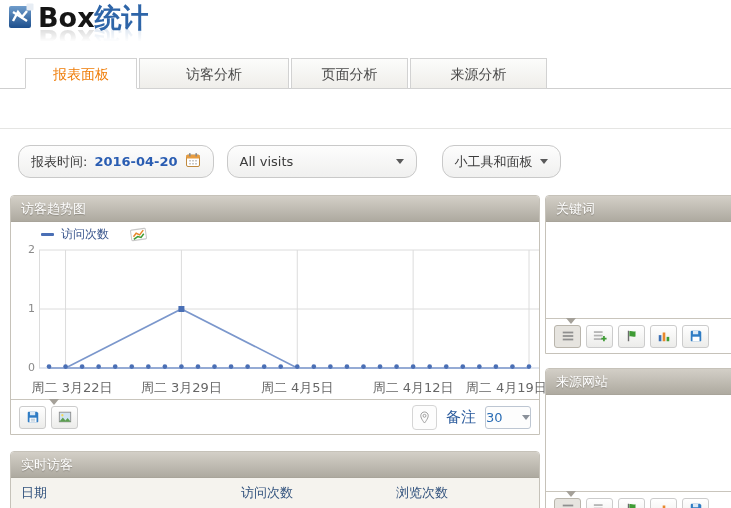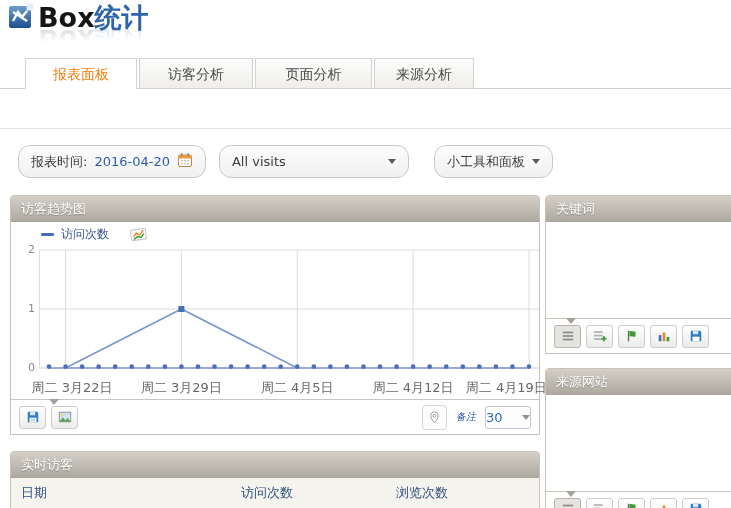--- a/index.html
+++ b/index.html
@@ -18,30 +18,30 @@
   .logo-refl { opacity:.22; transform:scaleY(-1); margin-top:-7px;
     -webkit-mask-image:linear-gradient(to top, rgba(0,0,0,.9), transparent 60%);
     mask-image:linear-gradient(to top, rgba(0,0,0,.9), transparent 60%); }
   
   .tabbar { position:absolute; left:0; top:59px; width:731px; height:30px;
     border-bottom:1px solid #cfcfcf; }
   .tabs { position:absolute; left:10px; bottom:-1px; display:flex;margin-left:15px; }
   .tab { height:31px; line-height:30px; text-align:center; font-size:14px;
     border:1px solid #d2d2d2; background:linear-gradient(#fcfcfb,#efeeea);
     color:#4a4a4a; margin-right:2px; cursor:pointer; }
-  .tab.t0 { width:112px; } .tab.t1 { width:114px;text-align:center; } .tab.t2 { width:117px; } .tab.t3 { width:100px; }
+  .tab.t0 { width:112px; } .tab.t1 { width:150px;text-align:center; } .tab.t2 { width:117px; } .tab.t3 { width:137px; }
   .tab.active { background:#fff; border-bottom:1px solid #fff; color:#ef7d09; }
   .subline { position:absolute; left:0; top:128px; width:731px; border-top:1px solid #e5e5e3; }
   
   .toolbar { position:absolute; left:18px; top:145px; display:flex; align-items:center; }
   .tool-box { height:33px; display:flex; align-items:center; gap:7px; padding:0 12px;
     border:1px solid #c9c9c9; border-radius:12px;
     background:linear-gradient(#fdfdfd,#f0f0ef); cursor:pointer; }
   .tool-box .lbl { color:#3c3c3c; }
-  .date-val { color:#2a5db2; font-weight:normal; }
+  .date-val { color:#2a5db2; font-weight:bold; }
   .box-segment { width:190px; margin-left:13px; justify-content:space-between; }
   .box-widgets { margin-left:25px; }
   .caret { width:0; height:0; border-left:4px solid transparent; border-right:4px solid transparent;
     border-top:5px solid #5a5a5a; display:inline-block; }
   
   .panel { border:1px solid #c6c2b9; border-radius:4px 4px 0 0; background:#fff; }
   .panel-head { height:26px; line-height:26px; padding-left:10px; color:#fff; font-size:13px;
     background:linear-gradient(#d3cfc7,#aeaaa0); border-bottom:1px solid #a8a49a;
     border-radius:3px 3px 0 0; text-shadow:0 1px 1px rgba(96,92,84,.55); cursor:move; }
   .left-col { position:absolute; left:10px; top:195px; width:530px; }
@@ -66,21 +66,21 @@
     border-left:5px solid transparent; border-right:5px solid transparent;
     border-top:6px solid #a5a199; }
   .exp-trend { left:38px; } .exp-side { left:20px; }
   .icon-btn { width:27px; height:23px; border:1px solid #ccc; border-radius:3px;
     background:linear-gradient(#fff,#ececea); display:flex; align-items:center;
     justify-content:center; margin-right:5px; cursor:pointer; }
   .icon-btn.pressed { background:#e6e4df; border-color:#b9b5ac; }
   .foot-right { margin-left:auto; display:flex; align-items:center; gap:9px; }
   .pin-btn { width:25px; height:25px; border:1px solid #d5d5d5; border-radius:4px;
     background:#fdfdfd; display:flex; align-items:center; justify-content:center; cursor:pointer; }
-  .annot { font-style:italic; color:#2a5a9c; font-size:10px; cursor:pointer; }
+  .annot { color:#2a5a9c; font-size:15px; cursor:pointer; }
   .rowlimit { width:46px; height:23px; border:1px solid #bdc6d2; border-radius:3px;
     display:flex; align-items:center; justify-content:space-between; gap:5px;
     background:#fdfdfd; cursor:pointer; }
   .rowlimit .val { color:#2a6db5; font-size:13px; }
   .rowlimit .caret { border-top-color:#8a9099; }
   
   .realtime { margin-top:16px; }
   .table-head { display:flex; align-items:center; height:30px; background:#f5f3ee;
     color:#33537e; font-size:13px; }
   .th { padding-left:10px; cursor:pointer; }

